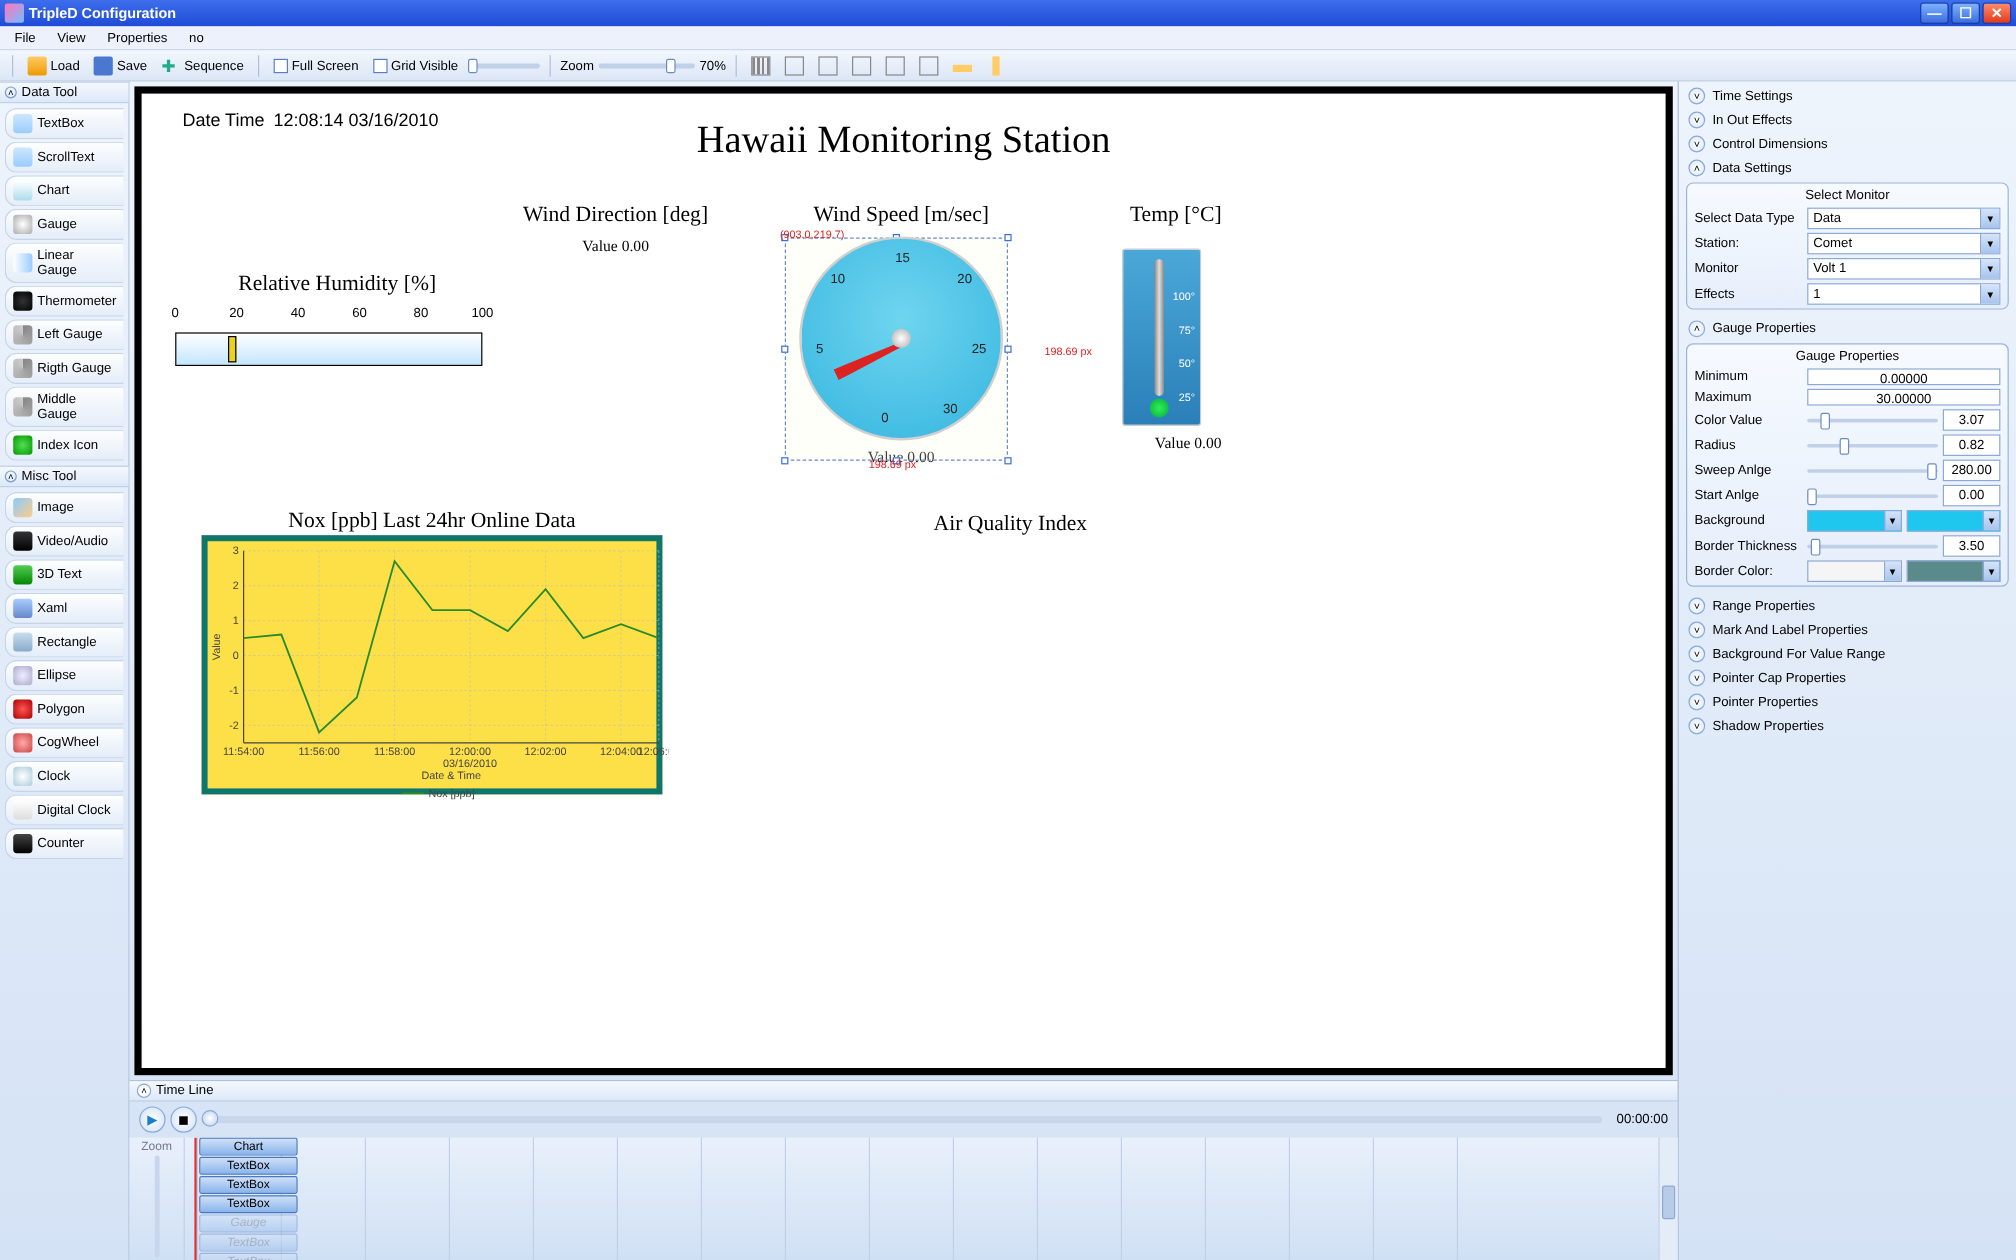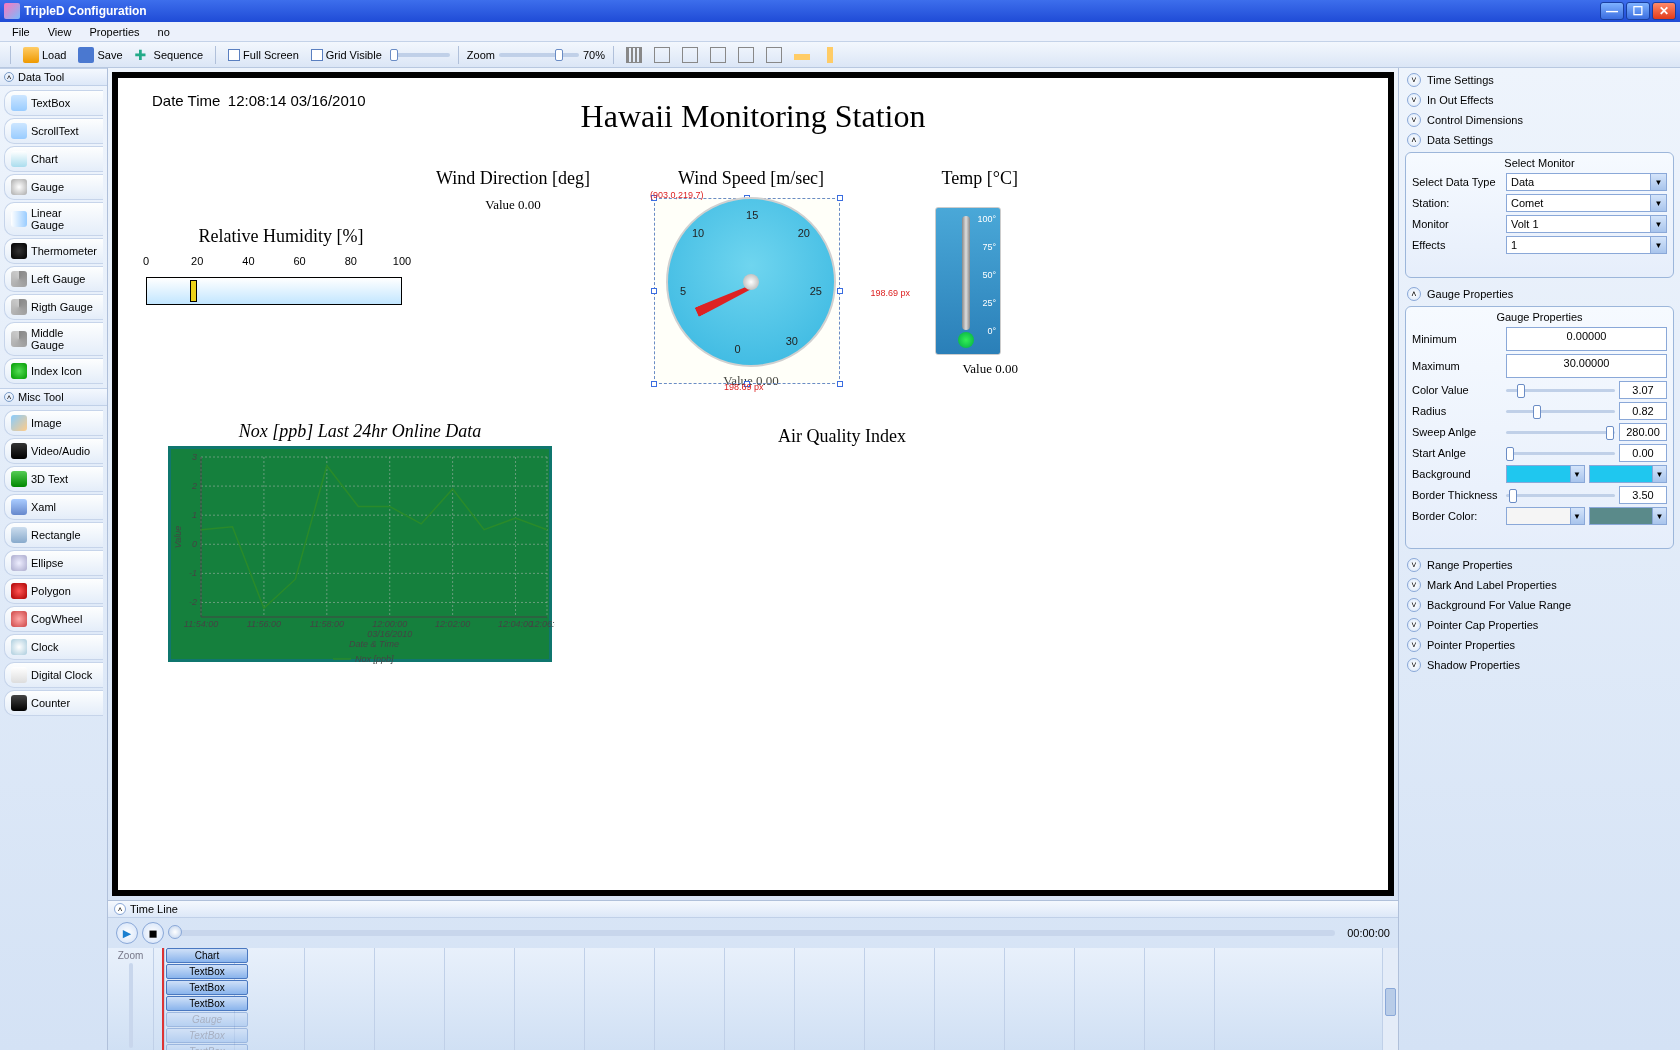--- a/index.html
+++ b/index.html
@@ -63,24 +63,24 @@
 
 .lin-gauge { width: 256px; height: 28px; border: 1px solid #000; background: linear-gradient(to bottom,#fff,#c2e6ff); position:relative; margin-top:6px; }
 .lin-gauge .marker { position:absolute; top:2px; bottom:2px; width:7px; background: #ecd21a; border:1px solid #000; }
 .lin-scale { position:relative; width: 256px; height: 16px; font-size:11px; font-family:Arial,sans-serif; }
 .lin-scale span { position:absolute; top:0; transform: translateX(-50%); }
 
 
 .thermo { width: 66px; height: 148px; background: linear-gradient(to bottom,#4aa8d8,#2a7fb8); border: 1px solid #ccc; position:relative; border-radius: 3px; margin: 0 auto; }
 .thermo .tube { position:absolute; left: 26px; top: 8px; width: 8px; bottom: 24px; background: linear-gradient(to right,#888,#ddd,#888); border-radius: 4px; }
 .thermo .bulb { position:absolute; left: 22px; bottom: 6px; width:16px; height:16px; border-radius:50%; background: radial-gradient(circle,#3e5,#0a4); }
-.thermo .tl { position:absolute; right: 4px; font-size: 9px; color:#fff; }
-
-
-.chart-box { position:absolute; border: 3px solid #0f766e; background:#15803d;font-style:italic; }
+.thermo .tl { position:absolute; right: 4px; font-size: 9px; color:#fff;margin-top:28px; }
+
+
+.chart-box { position:absolute; border: 5px solid #0f766e; background:#fde047; }
 .chart-title { position:absolute; top:-28px; left:0; right:0; text-align:center; font-size:18px; font-family:'Times New Roman',serif; }
 
 
 .timeline-panel { height: 150px; border-top: 1px solid #b0c0da; display:flex; flex-direction:column; }
 .tl-hdr { display:flex; align-items:center; gap:4px; padding: 2px 6px; background: linear-gradient(to bottom,#f4f8fe,#dde8f8); border-bottom:1px solid #c0d0e8; }
 .tl-controls { display:flex; align-items:center; gap:4px; padding: 4px 8px; }
 .tl-btn { width:22px; height:22px; border:1px solid #8aa8d8; border-radius:50%; background: radial-gradient(circle,#fff,#d0e0f8); display:flex; align-items:center; justify-content:center; cursor:pointer; }
 .tl-track { flex:1; height:6px; background:#c8d6ec; border-radius:3px; position:relative; }
 .tl-thumb { position:absolute; left:0; top:-5px; width:14px; height:14px; border-radius:50%; background:radial-gradient(circle,#fff,#bcd0ec); border:1px solid #8aa8d8; }
 .tl-time { font-size: 11px; font-family: Arial,sans-serif; margin-left: 8px; }
@@ -92,27 +92,27 @@
 .tl-item { position:absolute; height:15px; background: linear-gradient(to bottom,#cfe0f8,#8ab4ec); border:1px solid #4a78c0; border-radius:2px; font-size:10px; text-align:center; line-height:13px; }
 .tl-item.faded { opacity: 0.4; font-style: italic; color:#667; }
 .tl-redline { position:absolute; top:0; bottom:0; width:2px; background:#d33; }
 .tl-scroll { width: 16px; background:#e4ecf8; border-left: 1px solid #c0d0e8; position:relative; }
 .tl-scroll .sb-thumb { position:absolute; left:2px; right:2px; top:40px; height:28px; background:#b8cce8; border:1px solid #8aa8d8; border-radius:2px; }
 
 
 .right-panel { width: 282px; border-left:1px solid #b0c0da; background: linear-gradient(to bottom,#eef4fc,#d4e2f5); padding: 2px; overflow-y:auto; }
 .accordion-hdr { display:flex; align-items:center; gap:6px; padding: 3px 6px; cursor:pointer; }
 .accordion-hdr .chev { width:14px; height:14px; border:1px solid #8aa8d8; border-radius:50%; display:flex; align-items:center; justify-content:center; font-size:9px; background: radial-gradient(circle,#fff,#d8e6f8); }
-.prop-group { border: 1px solid #9cb6da; border-radius: 6px; margin: 2px 4px 6px; padding: 4px 6px 20px; background: linear-gradient(to bottom,#f6faff 0%, #e6eefb 100%); }
+.prop-group { border: 1px solid #9cb6da; border-radius: 6px; margin: 2px 4px 6px; padding: 4px 6px 0; background: linear-gradient(to bottom,#f6faff 0%, #e6eefb 100%); }
 .prop-group-title { text-align:center; font-size:11px; margin-bottom: 4px; }
 .prop-row { display:flex; align-items:center; gap:4px; margin: 3px 0; font-size:11px; }
 .prop-row label { width: 90px; flex-shrink:0; }
 .prop-row .combo { flex:1; height:18px; border:1px solid #8aa8d8; background:#fff; display:flex; align-items:center; padding: 0 4px; position:relative; font-size:11px; }
 .prop-row .combo .dd { position:absolute; right:0; top:0; bottom:0; width:16px; background:linear-gradient(to bottom,#d4e4fa,#a8c4ec); border-left:1px solid #8aa8d8; display:flex; align-items:center; justify-content:center; font-size:8px; }
-.prop-row .numbox { width: 190px; height:24px; border:1px solid #8aa8d8; background:#fff; text-align:center; font-size:11px; line-height:16px; }
+.prop-row .numbox { width: 190px; height:14px; border:1px solid #8aa8d8; background:#fff; text-align:center; font-size:11px; line-height:16px; }
 .prop-row .numbox-sm { width: 48px; height:18px; border:1px solid #8aa8d8; background:#fff; text-align:center; font-size:11px; line-height:16px; }
 .prop-row .slider { flex:1; height: 16px; position:relative; }
 .prop-row .slider .strack { ;position:absolute; left:0; right:0; top:7px; height:3px; background:#c0d0e8; border-radius:2px; }
 .prop-row .slider .sthumb { position:absolute; top:2px; width:8px; height:14px; background:#fff; border:1px solid #6a8cc5; border-radius:2px; }
 .color-swatch { flex:1; height:18px; border:1px solid #8aa8d8; position:relative; }
 .color-swatch .dd { position:absolute; right:0; top:0; bottom:0; width:14px; background:linear-gradient(to bottom,#d4e4fa,#a8c4ec); border-left:1px solid #8aa8d8; display:flex; align-items:center; justify-content:center; font-size:8px; }
 
 
 .nox-svg text { font-family: Arial,sans-serif; font-size: 9px; fill:#444; }
 .nox-svg .axis { stroke:#444; stroke-width:1; }

